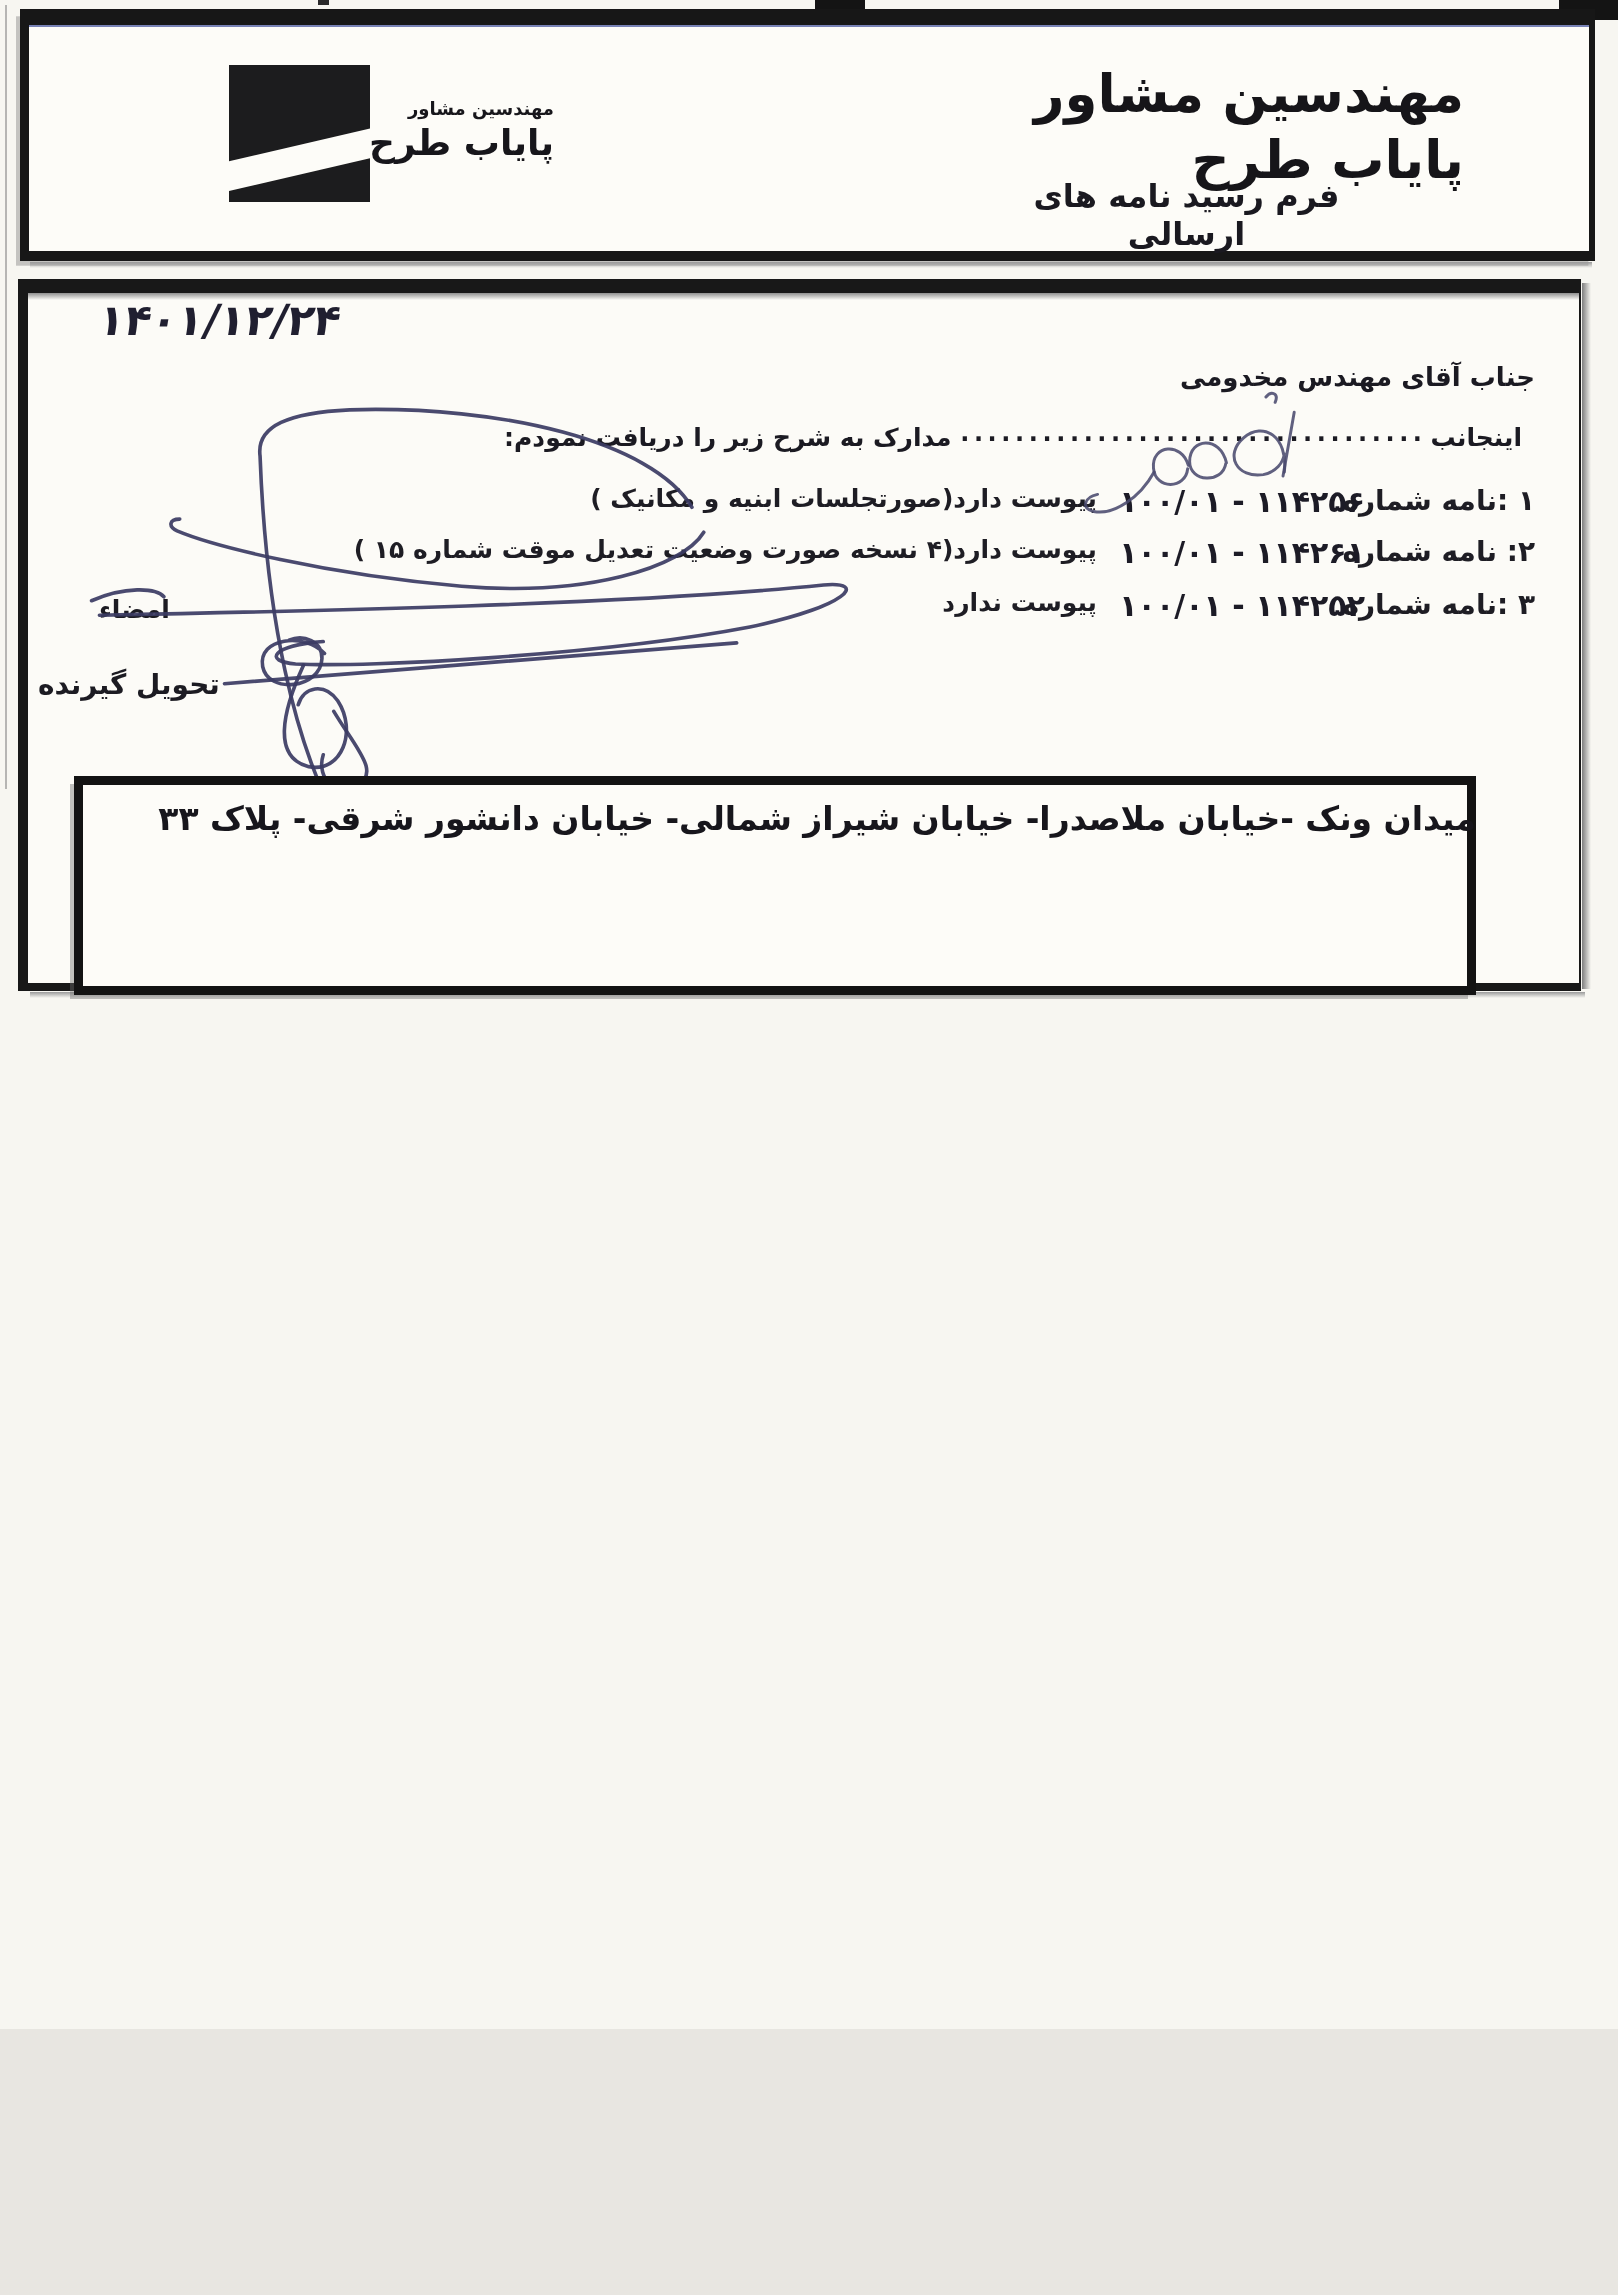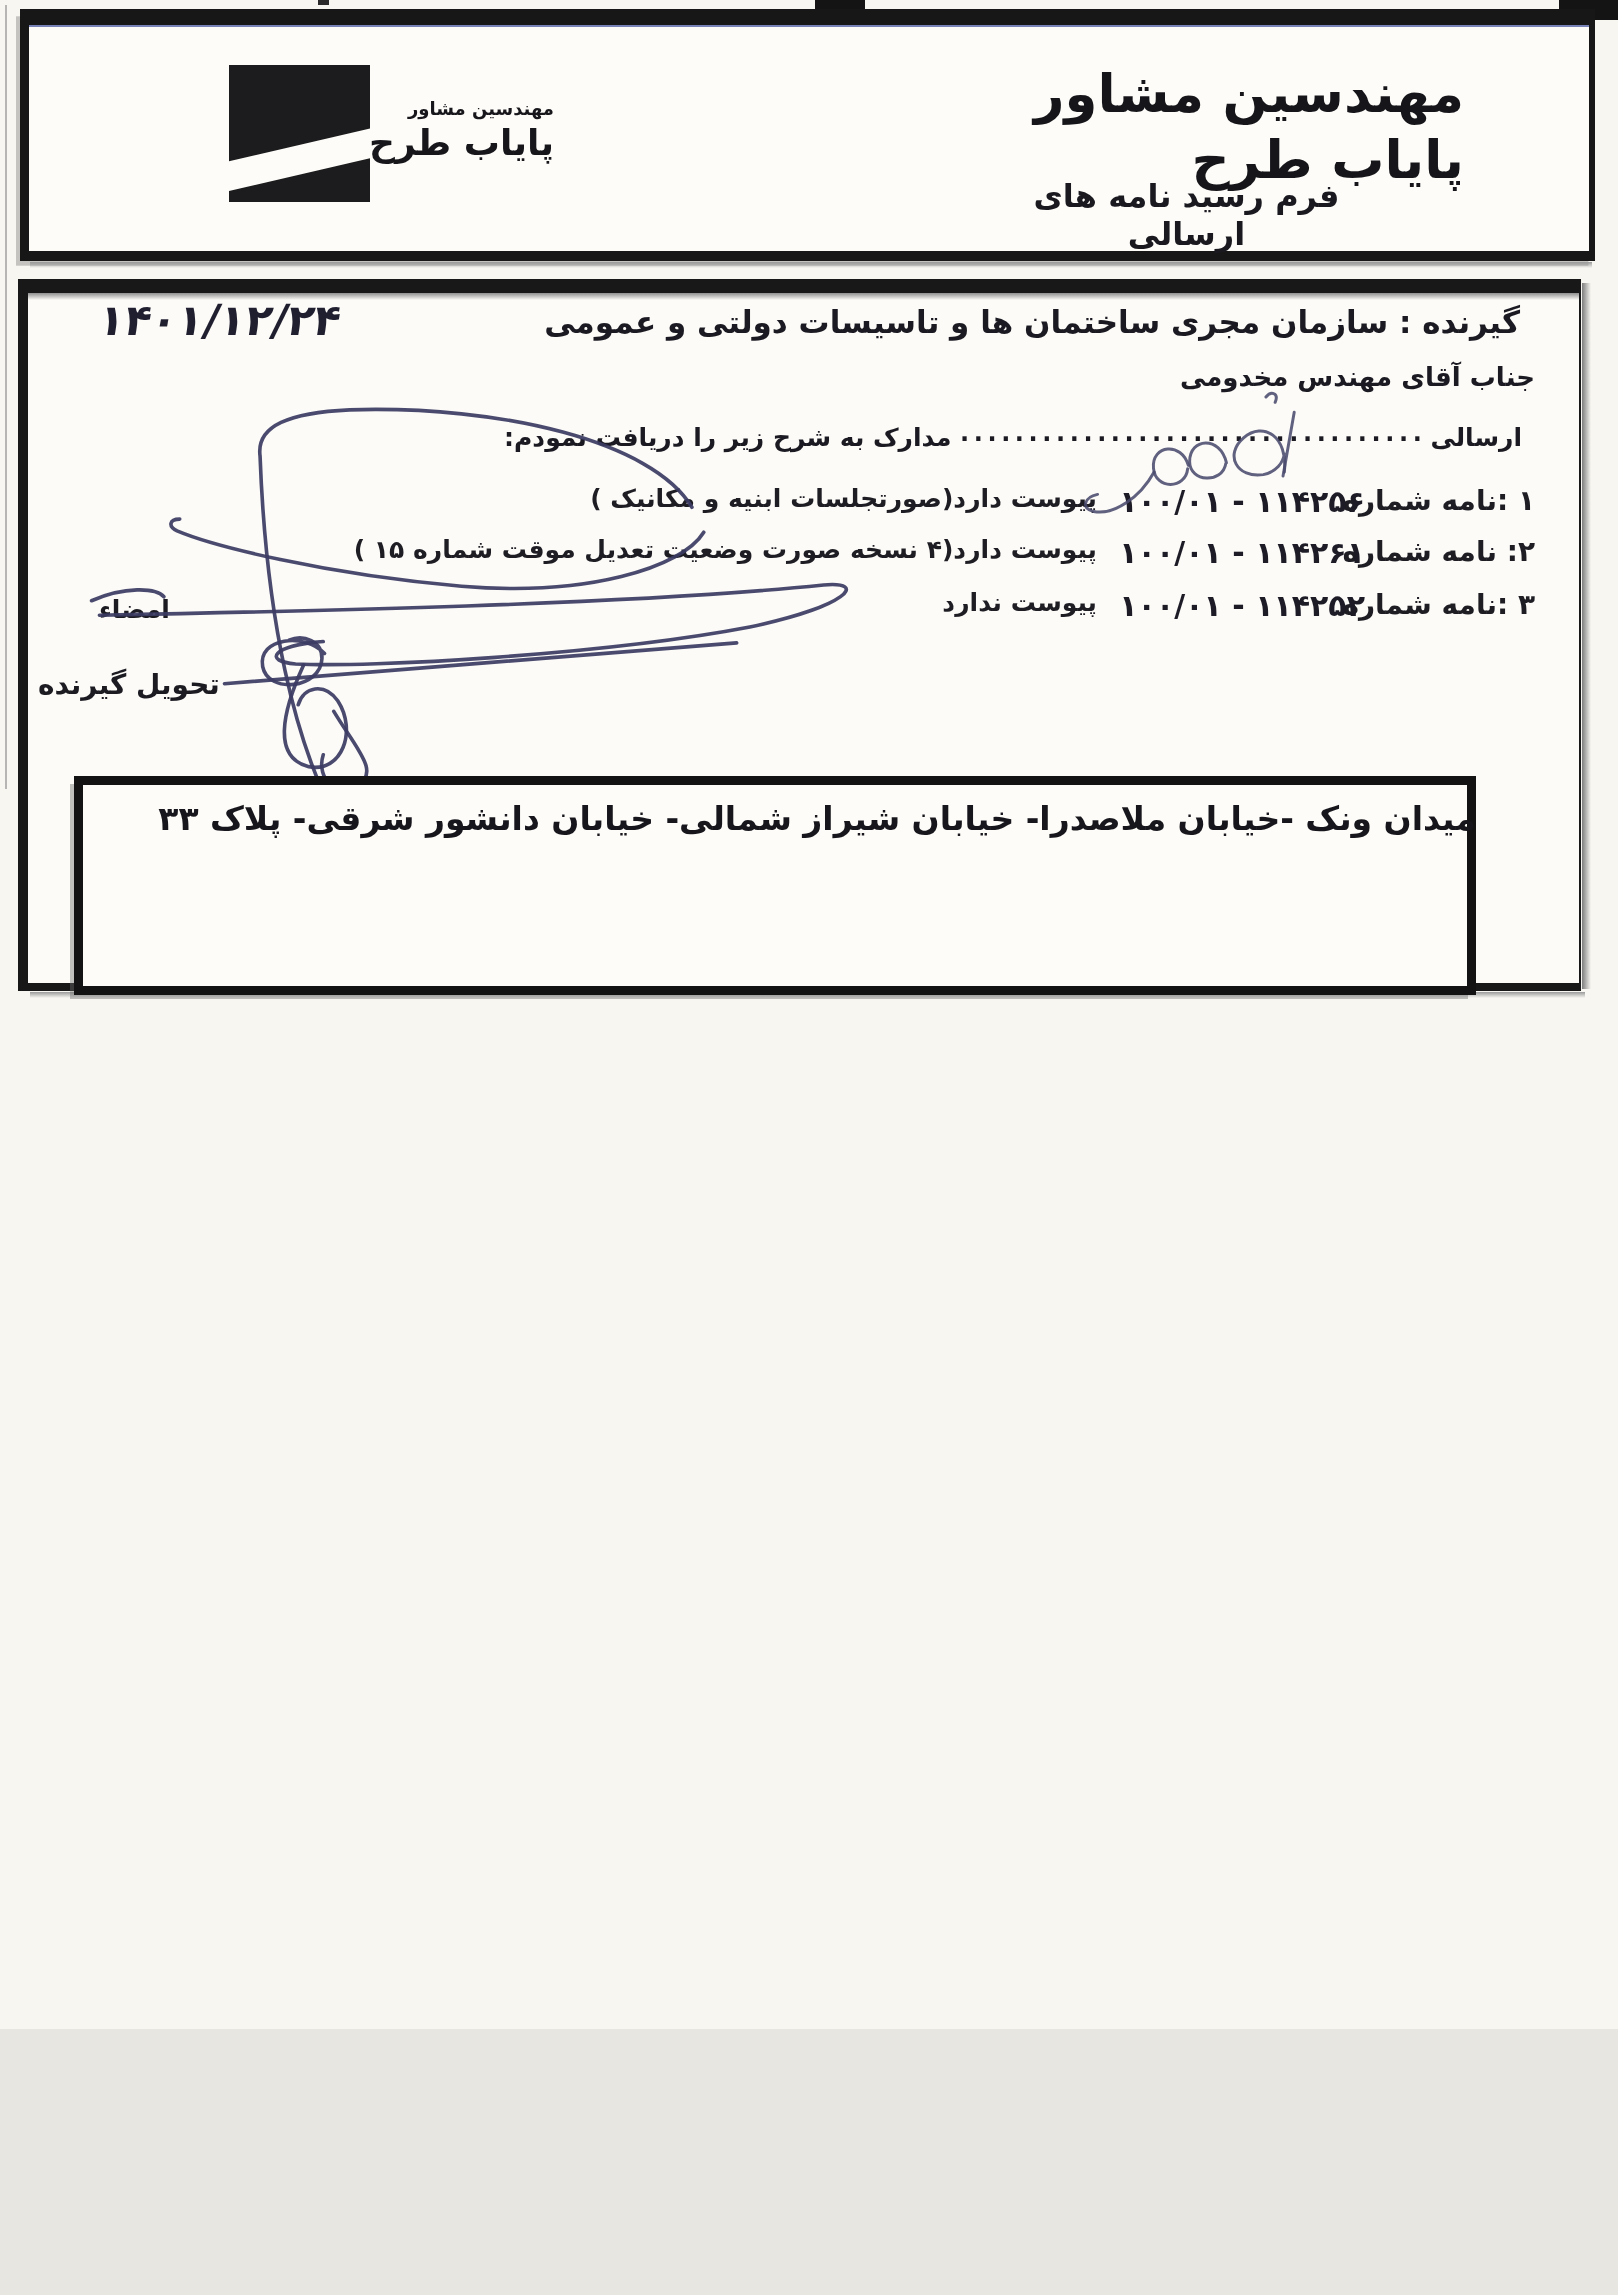--- a/index.html
+++ b/index.html
@@ -123,25 +123,24 @@
   <div class="hdr-title">مهندسین مشاور پایاب طرح</div>
   <div class="hdr-subtitle">فرم رسید نامه های ارسالی</div>
 
   <div class="mid-box">
     <div class="shade-top"></div>
   </div>
   <div class="mid-shade-right"></div>
   <div class="mid-shade-bottom"></div>
 
   <div class="doc-date">۱۴۰۱/۱۲/۲۴</div>
-  <div class="recipient-1">گیرنده : سازمان مجری ساختمان ها و تاسیسات دولتی و عمومی</div>
   <div class="recipient-2">جناب آقای مهندس مخدومی</div>
 
   <div class="declaration">
-    <span class="prefix">ارسالی</span>
+    <span class="prefix">اینجانب</span>
     <span class="dots">........................................................................................................</span>
     <span class="suffix">مدارک به شرح زیر را دریافت نمودم:</span>
   </div>
 
   <div class="letter-row row-1">
     <span class="lbl">۱ :نامه شماره</span>
     <span class="num">۱۱۴۲۵۶ - ۱۰۰/۰۱</span>
     <span class="att">پیوست دارد(صورتجلسات ابنیه و مکانیک )</span>
   </div>
   <div class="letter-row row-2">

